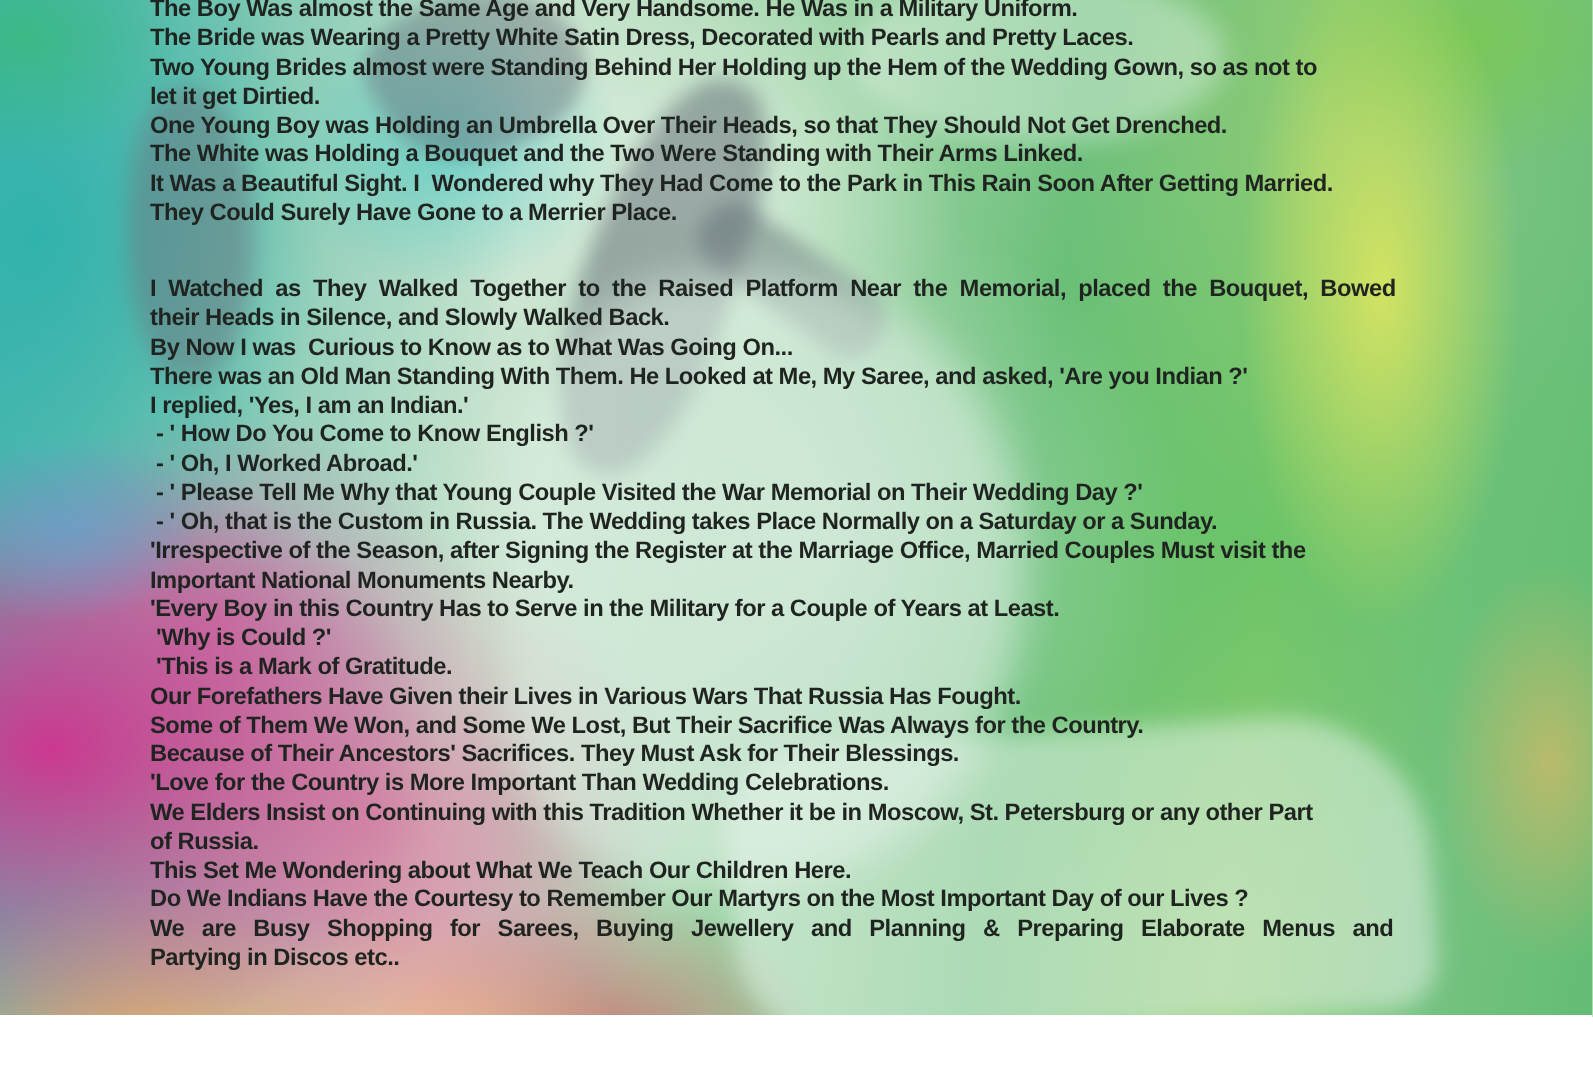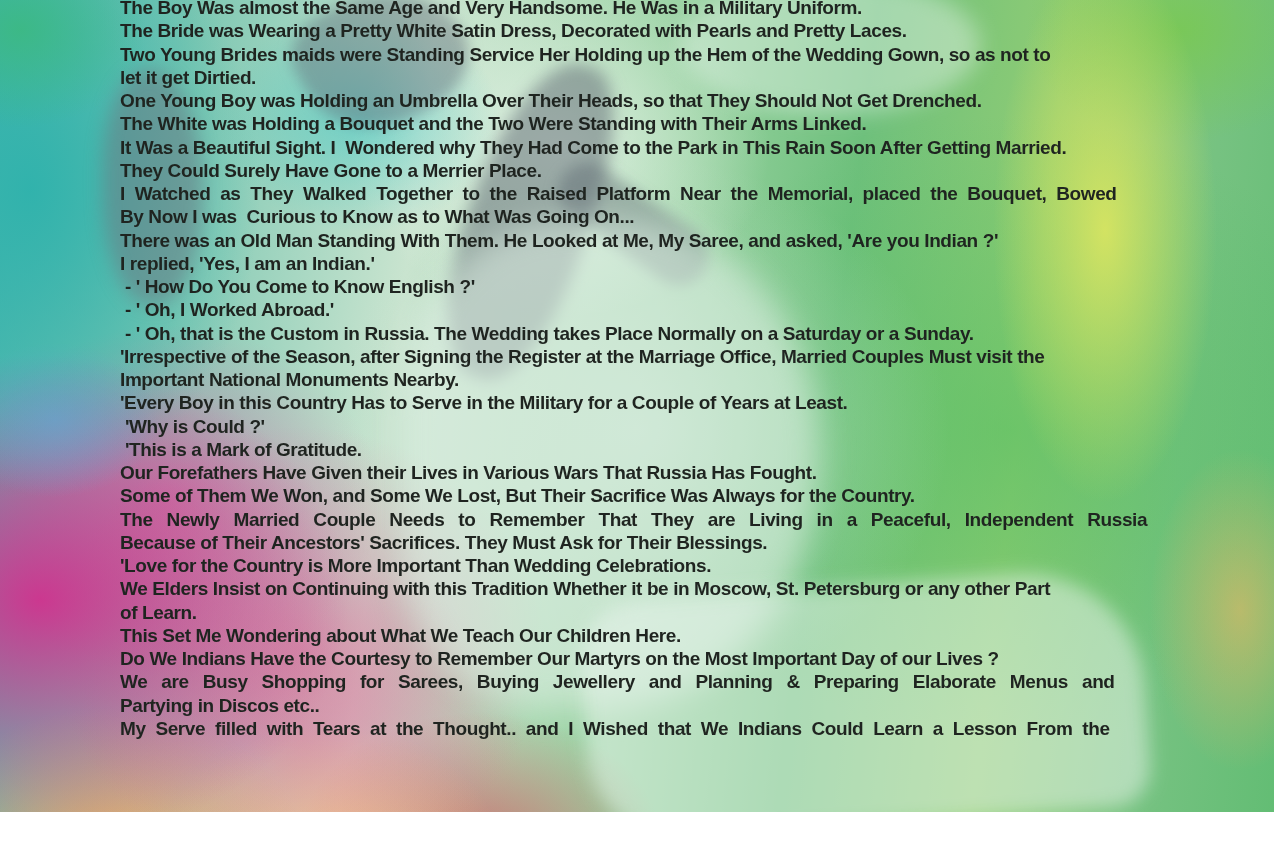--- a/index.html
+++ b/index.html
@@ -80,61 +80,62 @@
     position: absolute;
     left: 120px; top: -4px; width: 1038px;
     font-weight: bold;
     font-size: 19px;
     line-height: 23.25px;
     letter-spacing: -0.4px;
     color: #1f2420;
   }
   .line { white-space: pre; }
   .stretch-wide  { word-spacing: 0.48em; }
-  .stretch-slight { word-spacing: 0.26em; }
+  .stretch-slight { word-spacing: 0.26em; margin-top: 38px; }
 </style>
 </head>
 <body>
 
 <div class="canvas">
   <div class="bg"></div>
   <div class="shape sil-a"></div>
   <div class="shape sil-b"></div>
   <div class="shape sil-c"></div>
   <div class="shape sil-d"></div>
   <div class="shape dress"></div>
   <div class="shape lace-1"></div>
   <div class="shape lace-2"></div>
   <div class="text-block">
       <div class="line">The Boy Was almost the Same Age and Very Handsome. He Was in a Military Uniform.</div>
       <div class="line">The Bride was Wearing a Pretty White Satin Dress, Decorated with Pearls and Pretty Laces.</div>
-      <div class="line">Two Young Brides maids were Standing Service Her Holding up the Hem of the Wedding Gown, so as not to</div>
+      <div class="line">Two Young Brides almost were Standing Behind Her Holding up the Hem of the Wedding Gown, so as not to</div>
       <div class="line">let it get Dirtied.</div>
       <div class="line">One Young Boy was Holding an Umbrella Over Their Heads, so that They Should Not Get Drenched.</div>
       <div class="line">The White was Holding a Bouquet and the Two Were Standing with Their Arms Linked.</div>
       <div class="line">It Was a Beautiful Sight. I  Wondered why They Had Come to the Park in This Rain Soon After Getting Married.</div>
       <div class="line">They Could Surely Have Gone to a Merrier Place.</div>
       <div class="line stretch-slight">I Watched as They Walked Together to the Raised Platform Near the Memorial, placed the Bouquet, Bowed</div>
+      <div class="line">their Heads in Silence, and Slowly Walked Back.</div>
       <div class="line">By Now I was  Curious to Know as to What Was Going On...</div>
       <div class="line">There was an Old Man Standing With Them. He Looked at Me, My Saree, and asked, 'Are you Indian ?'</div>
       <div class="line">I replied, 'Yes, I am an Indian.'</div>
       <div class="line"> - ' How Do You Come to Know English ?'</div>
       <div class="line"> - ' Oh, I Worked Abroad.'</div>
+      <div class="line"> - ' Please Tell Me Why that Young Couple Visited the War Memorial on Their Wedding Day ?'</div>
       <div class="line"> - ' Oh, that is the Custom in Russia. The Wedding takes Place Normally on a Saturday or a Sunday.</div>
       <div class="line">'Irrespective of the Season, after Signing the Register at the Marriage Office, Married Couples Must visit the</div>
       <div class="line">Important National Monuments Nearby.</div>
       <div class="line">'Every Boy in this Country Has to Serve in the Military for a Couple of Years at Least.</div>
       <div class="line"> 'Why is Could ?'</div>
       <div class="line"> 'This is a Mark of Gratitude.</div>
       <div class="line">Our Forefathers Have Given their Lives in Various Wars That Russia Has Fought.</div>
       <div class="line">Some of Them We Won, and Some We Lost, But Their Sacrifice Was Always for the Country.</div>
-      <div class="line stretch-wide">The Newly Married Couple Needs to Remember That They are Living in a Peaceful, Independent Russia</div>
       <div class="line">Because of Their Ancestors' Sacrifices. They Must Ask for Their Blessings.</div>
       <div class="line">'Love for the Country is More Important Than Wedding Celebrations.</div>
       <div class="line">We Elders Insist on Continuing with this Tradition Whether it be in Moscow, St. Petersburg or any other Part</div>
-      <div class="line">of Learn.</div>
+      <div class="line">of Russia.</div>
       <div class="line">This Set Me Wondering about What We Teach Our Children Here.</div>
       <div class="line">Do We Indians Have the Courtesy to Remember Our Martyrs on the Most Important Day of our Lives ?</div>
       <div class="line stretch-wide">We are Busy Shopping for Sarees, Buying Jewellery and Planning &amp; Preparing Elaborate Menus and</div>
       <div class="line">Partying in Discos etc..</div>
       <div class="line stretch-slight">My Serve filled with Tears at the Thought.. and I Wished that We Indians Could Learn a Lesson From the</div>
     </div>
 </div>
 
 </body></html>

